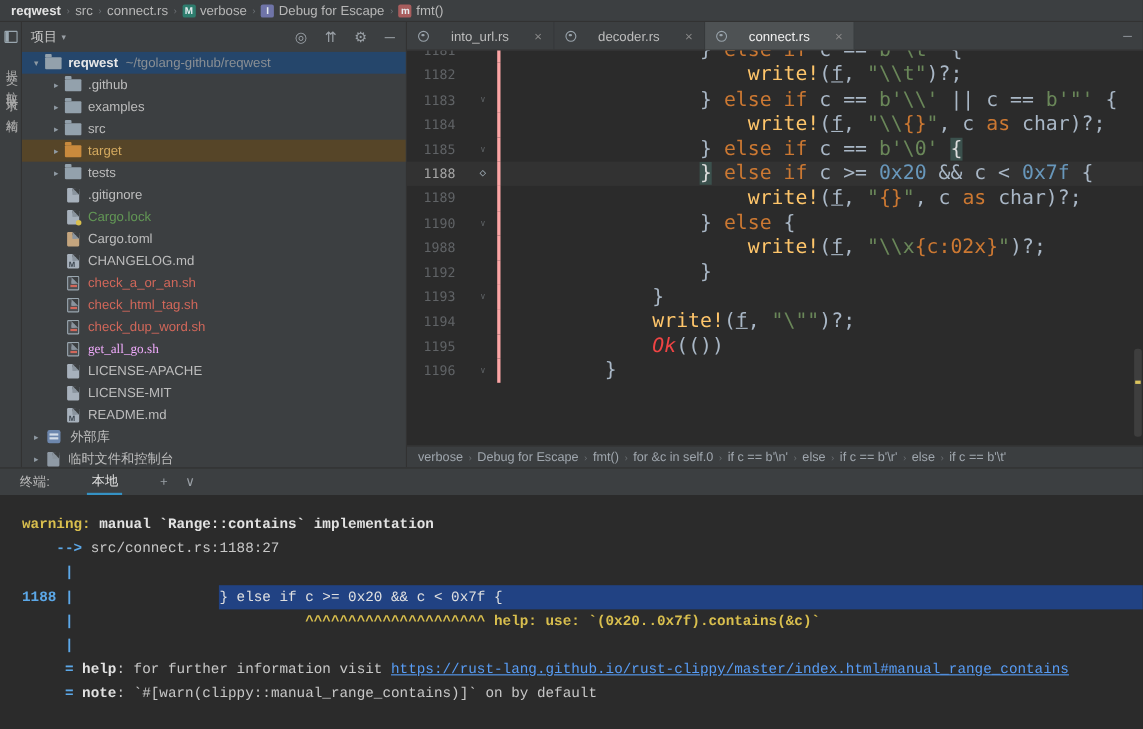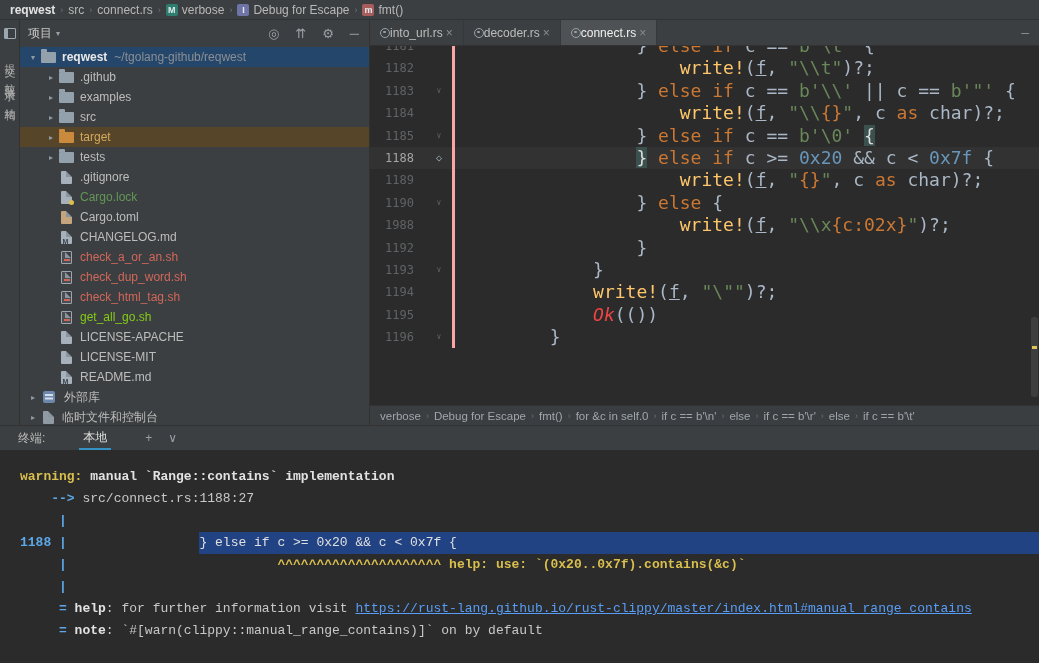--- a/index.html
+++ b/index.html
@@ -47,21 +47,21 @@
   .ic-doc.md::after{content:'M';position:absolute;bottom:-1px;left:1.5px;font-size:7px;font-weight:bold;color:#39434c}
   .ic-doc.lock::after{content:'';position:absolute;right:-2px;bottom:-1px;width:5px;height:5px;border-radius:50%;background:#d9bf4e}
   .ic-doc.toml{background:#c4a57e}
   .ic-lib{width:12px;height:12px;background:#6d87ad;border-radius:2px;margin:0 9px 0 3px}
   .ic-lib::after{content:'';position:absolute;left:2px;right:2px;top:3px;height:1.5px;background:#d4dde8;box-shadow:0 3.5px 0 #d4dde8}
   .ic-doc.scratch{background:#8f9aa5}
 
   
   .editor-col{flex:1;min-width:0;display:flex;flex-direction:column;background:#2b2b2b}
   .tabbar{height:26px;flex:none;background:#3c3f41;border-bottom:1px solid #323232;display:flex;align-items:stretch}
-  .etab{display:flex;align-items:center;gap:0;padding:0 10px;font-size:12px;color:#bdbdbd;border-right:1px solid #36393b}
+  .etab{display:flex;align-items:center;gap:20px;padding:0 10px;font-size:12px;color:#bdbdbd;border-right:1px solid #36393b}
   .etab.active{background:#4e5254;color:#f0f0f0}
   .tclose{color:#8b8b8b;font-size:12px;margin-left:3px}
   .rust-icon{width:10px;height:10px;border:1.3px solid #98a2aa;border-radius:50%;position:relative;flex:none}
   .rust-icon::after{content:'';position:absolute;left:2.4px;top:2.4px;width:2.6px;height:2.6px;border-radius:50%;background:#98a2aa}
   .tspacer{flex:1}
   .tmin{align-self:center;color:#9aa0a6;margin-right:10px;font-size:11px}
 
   .editor{flex:1;position:relative;overflow:hidden;font-family:"DejaVu Sans Mono",monospace}
   #editor-lines{margin-top:-11px}
   .eline{display:flex;height:22.4px;line-height:22.4px}
@@ -214,31 +214,31 @@
             <span class="tlabel">CHANGELOG.md</span>
           </div>
           <div class="trow child">
             <span class="arrow"></span>
             <span class="ficon ic-doc sh"></span>
             <span class="tlabel" style="color: rgb(209, 103, 90);">check_a_or_an.sh</span>
           </div>
           <div class="trow child">
             <span class="arrow"></span>
             <span class="ficon ic-doc sh"></span>
+            <span class="tlabel" style="color: rgb(209, 103, 90);">check_html_tag.sh</span>
+          </div>
+          <div class="trow child">
+            <span class="arrow"></span>
+            <span class="ficon ic-doc sh"></span>
             <span class="tlabel" style="color: rgb(209, 103, 90);">check_dup_word.sh</span>
           </div>
           <div class="trow child">
             <span class="arrow"></span>
             <span class="ficon ic-doc sh"></span>
-            <span class="tlabel" style="color: rgb(209, 103, 90);">check_html_tag.sh</span>
-          </div>
-          <div class="trow child">
-            <span class="arrow"></span>
-            <span class="ficon ic-doc sh"></span>
-            <span class="tlabel" style="color: #84cc16;">get_all_go.sh</span>
+            <span class="tlabel" style="color: #f0abfc; font-family: Liberation Serif, serif;">get_all_go.sh</span>
           </div>
           <div class="trow child">
             <span class="arrow"></span>
             <span class="ficon ic-doc"></span>
             <span class="tlabel">LICENSE-APACHE</span>
           </div>
           <div class="trow child">
             <span class="arrow"></span>
             <span class="ficon ic-doc"></span>
             <span class="tlabel">LICENSE-MIT</span>

